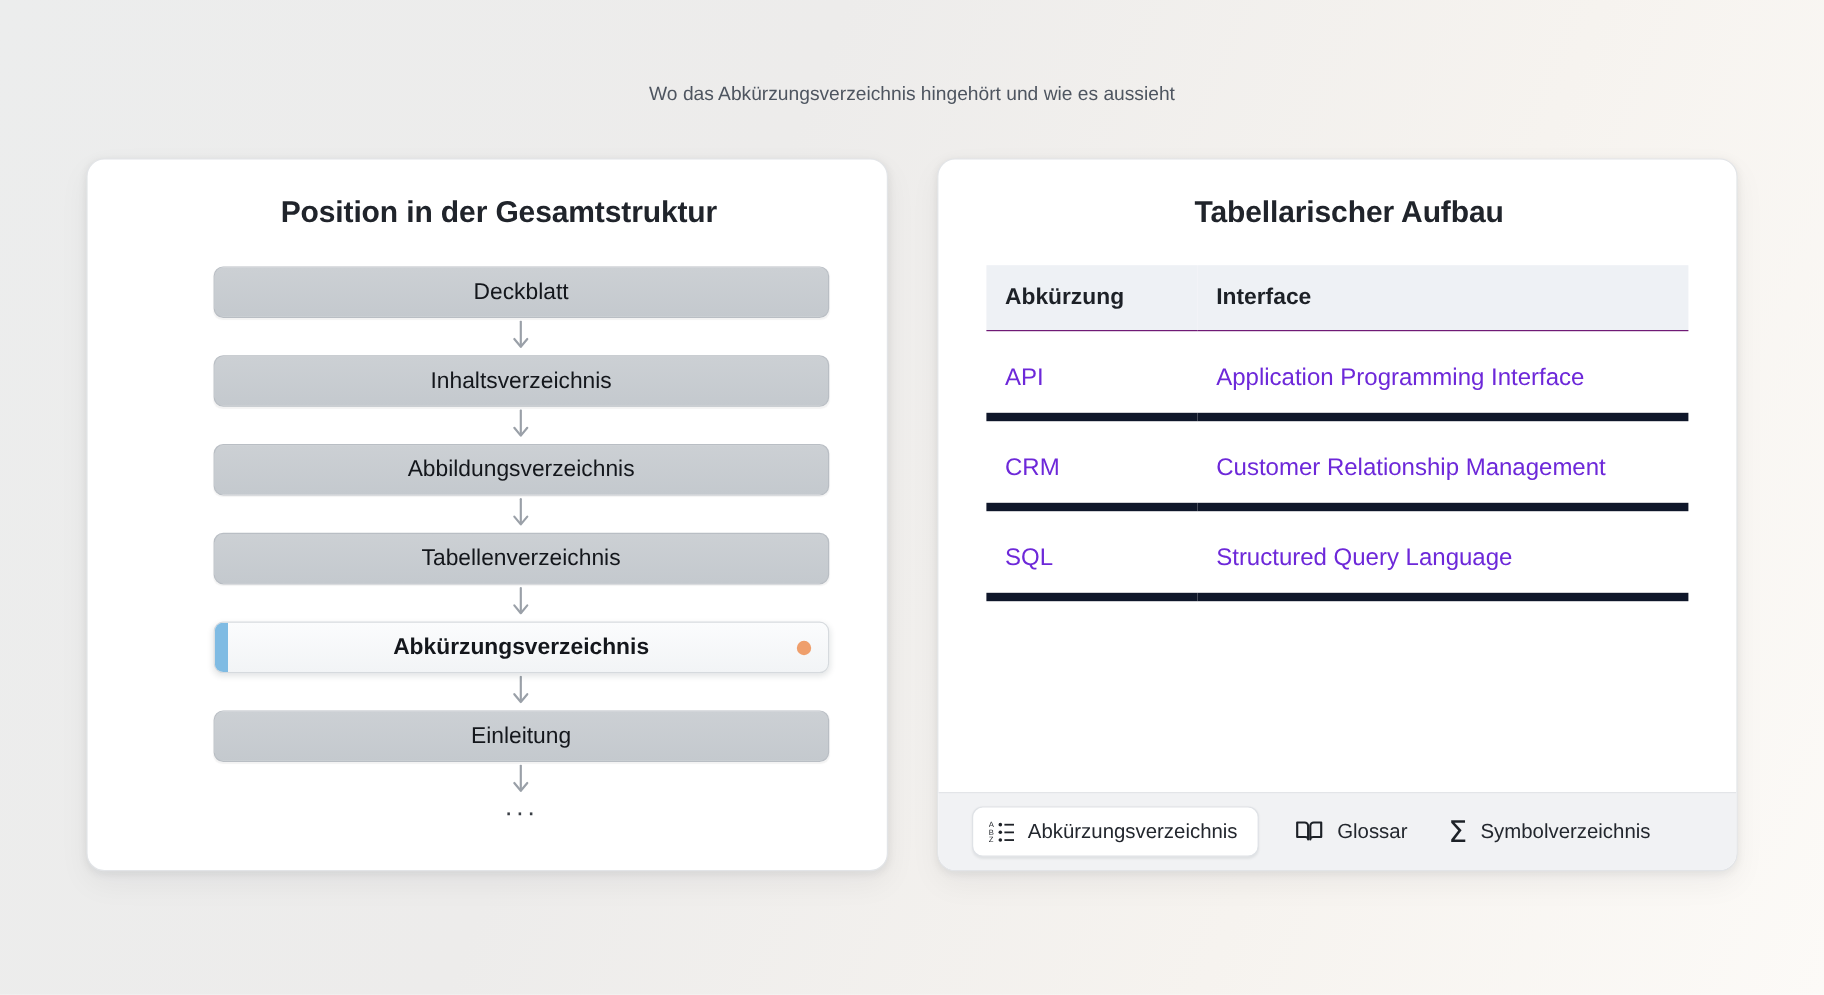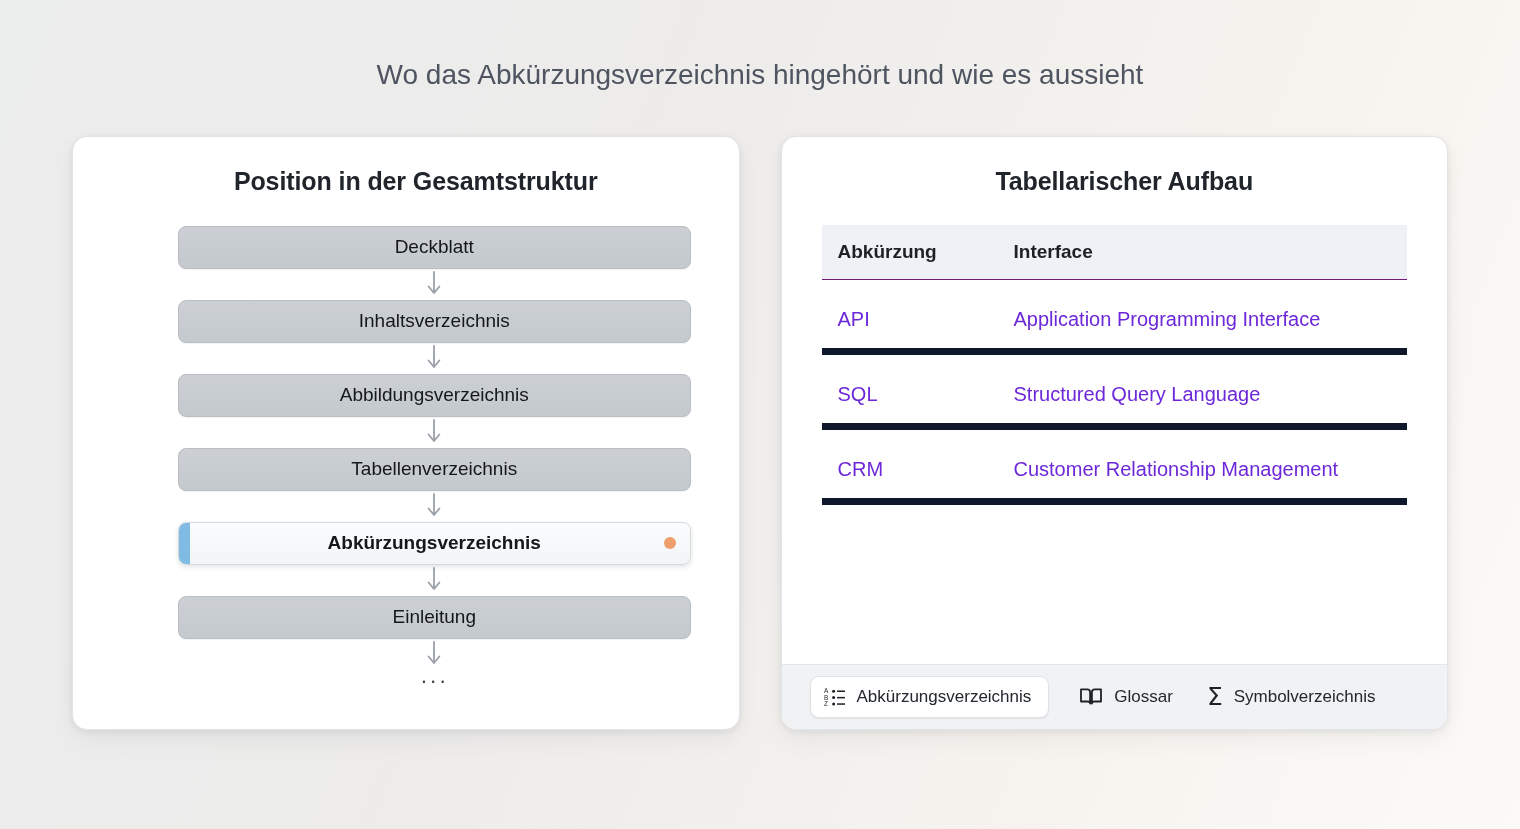--- a/index.html
+++ b/index.html
@@ -31,22 +31,22 @@
     text-align: center;
   }
   .page-title {
     font-size: 40px;
     font-weight: bold;
     letter-spacing: -0.3px;
     color: #2c3138;
     line-height: 1.18;
   }
   .page-subtitle {
-    margin-top: 16px;
-    font-size: 28px;
+    margin-top: 27px;
+    font-size: 16px;
     font-weight: 400;
     color: #4e5560;
     line-height: 1.2;
   }
 
   
   .cards {
     display: flex;
     gap: 41px;
     padding: 44px 72px 0 72px;
@@ -286,26 +286,26 @@
               <th>Abkürzung</th>
               <th>Interface</th>
             </tr>
           </thead>
           <tbody id="table-body">
               <tr>
                 <td>API</td>
                 <td>Application Programming Interface</td>
               </tr>
               <tr>
+                <td>CRM</td>
+                <td>Customer Relationship Management</td>
+              </tr>
+              <tr>
                 <td>SQL</td>
                 <td>Structured Query Language</td>
-              </tr>
-              <tr>
-                <td>CRM</td>
-                <td>Customer Relationship Management</td>
               </tr>
             </tbody>
         </table>
       </div>
 
       <div class="card-footer" id="footer-chips">
           <div class="chip active">
             <span class="ic">
               <svg width="22" height="22" viewBox="0 0 22 22" aria-hidden="true">
                 <text x="0" y="7.2" font-family="Liberation Sans, sans-serif" font-size="6.4" fill="#1d2127">A</text>

